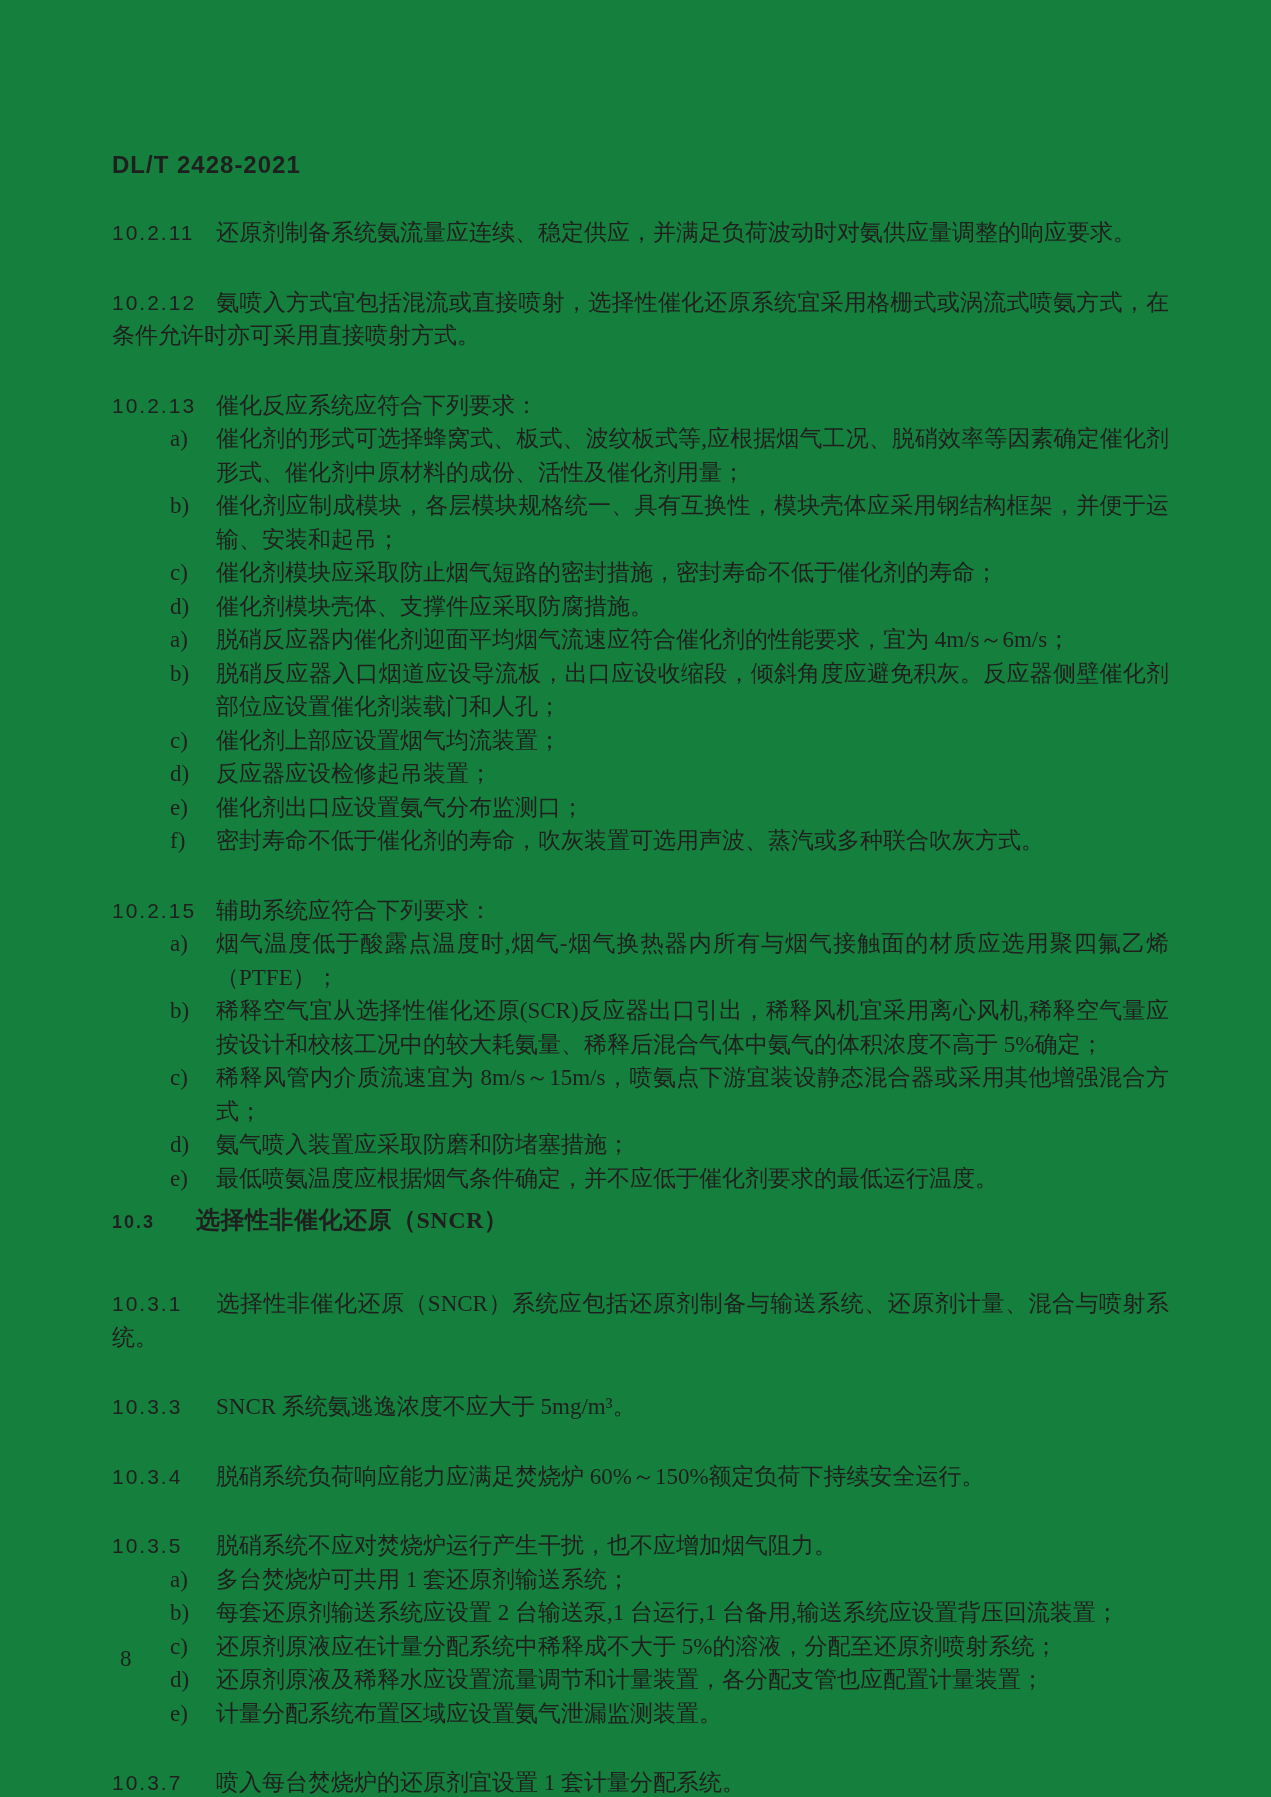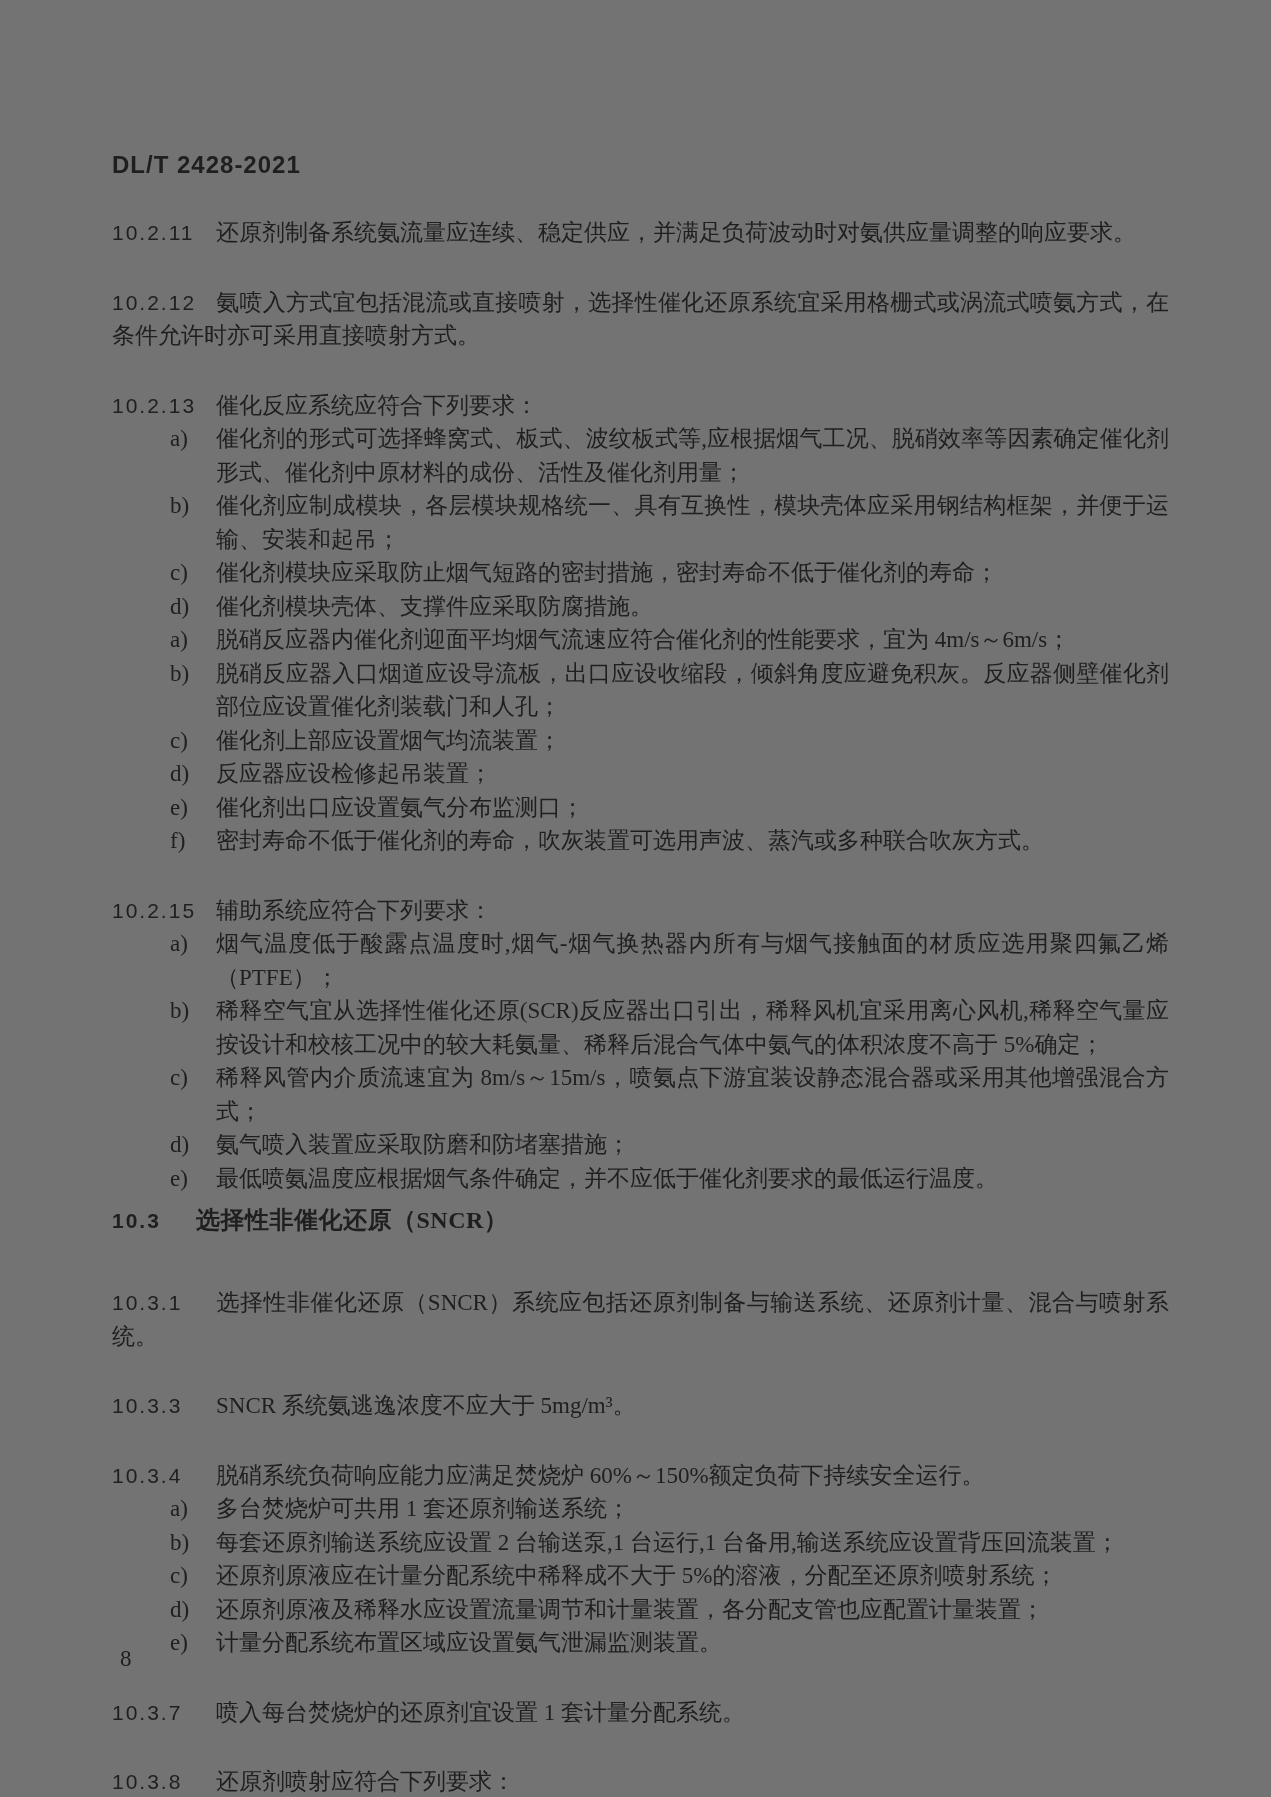--- a/index.html
+++ b/index.html
@@ -3,21 +3,21 @@
 <meta charset="utf-8">
 <style>
   * { margin: 0; padding: 0; box-sizing: border-box; }
   html, body { background: #e8e8e8; }
   body { font-family: "Liberation Serif", "DejaVu Serif", serif; }
 
   .page {
     position: relative;
     width: 1271px;
     height: 1797px;
-    background: #737373;
+    background: #15803d;
     color: #1f1f1f;
     overflow: hidden;
   }
 
   .doc-header {
     position: absolute;
     left: 112px;
     top: 151px;
     font-family: "Liberation Sans", "DejaVu Sans", sans-serif;
     font-size: 24px;
@@ -70,21 +70,21 @@
     font-size: 24px;
     line-height: 34px;
     font-weight: bold;
     margin: 8px 0 12px 0;
     font-family: "Liberation Serif", "DejaVu Serif", serif;
   }
   h2.heading .hnum {
     display: inline-block;
     width: 84px;
     font-family: "Liberation Sans", "DejaVu Sans", sans-serif;
-    font-size: 21px;
+    font-size: 18px;
     font-weight: 600;
     letter-spacing: 2px;
   }
   h2.heading .htxt {
     letter-spacing: 0.5px;
   }
 
   .page-num {
     position: absolute;
     left: 120px;
@@ -175,20 +175,21 @@
 
     <h2 class="heading"><span class="hnum">10.3</span><span class="htxt">选择性非催化还原（SNCR）</span></h2>
 
     <p class="clause"><span class="num">10.3.1</span><span class="txt">选择性非催化还原（SNCR）系统应包括还原剂制备与输送系统、还原剂计量、混合与喷射系统。</span></p>
 
 
     <p class="clause"><span class="num">10.3.3</span><span class="txt">SNCR 系统氨逃逸浓度不应大于 5mg/m³。</span></p>
 
     <p class="clause"><span class="num">10.3.4</span><span class="txt">脱硝系统负荷响应能力应满足焚烧炉 60%～150%额定负荷下持续安全运行。</span></p>
 
+    <p class="clause"><span class="num">10.3.5</span><span class="txt">脱硝系统不应对焚烧炉运行产生干扰，也不应增加烟气阻力。</span></p>
 
 
     <div class="item">
         <span class="label">a)</span>
         <span class="itxt">多台焚烧炉可共用 1 套还原剂输送系统；</span>
       </div>
     <div class="item">
         <span class="label">b)</span>
         <span class="itxt">每套还原剂输送系统应设置 2 台输送泵,1 台运行,1 台备用,输送系统应设置背压回流装置；</span>
       </div>

